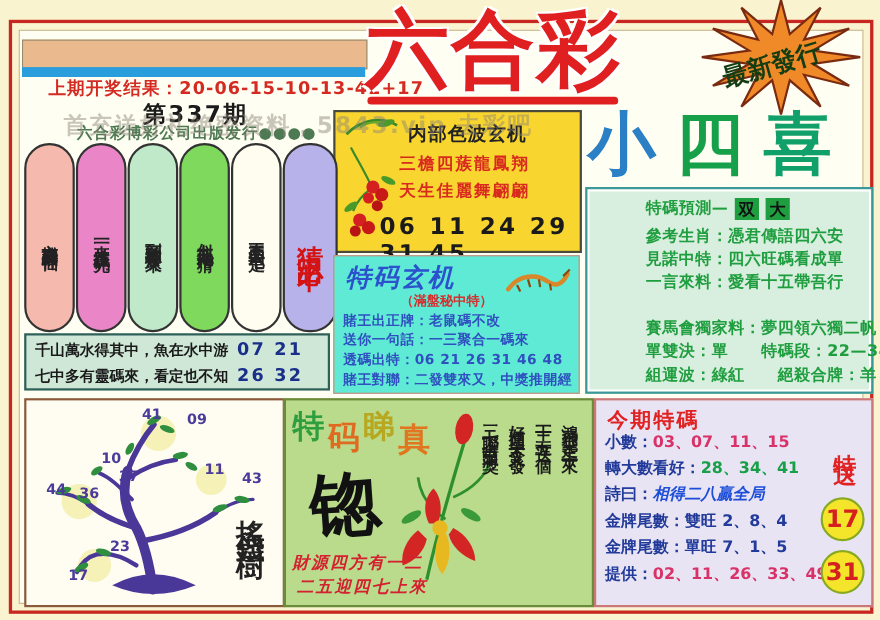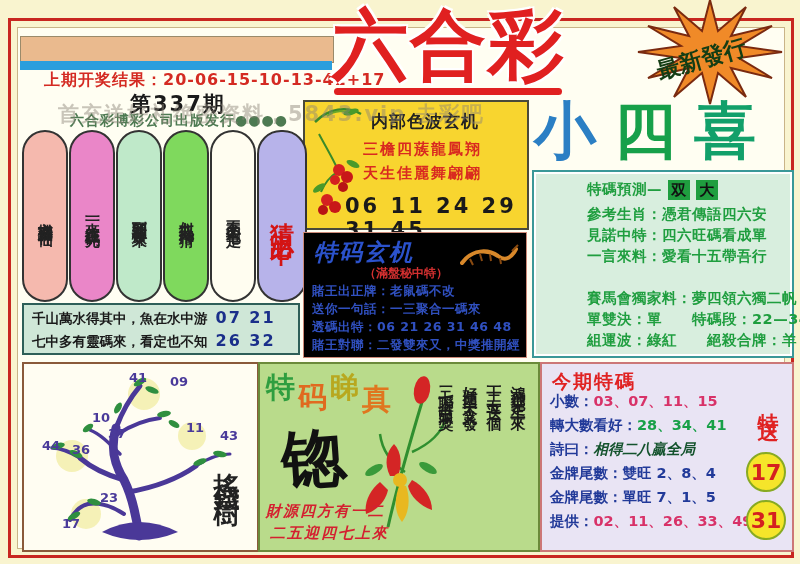--- a/index.html
+++ b/index.html
@@ -35,41 +35,41 @@
     display:flex;align-items:center;justify-content:center;}
   .capsule .v{font-size:15px;font-weight:bold;color:#222;letter-spacing:2px;}
   .capsule.win .v{font-size:24px;font-weight:900;color:#d41414;letter-spacing:6px;}
   
   .couplet-box{left:22px;top:303px;width:278px;height:52px;background:#cfe7d7;border:2px solid #2e5f58;
     display:flex;flex-direction:column;justify-content:center;gap:3px;padding-left:8px;box-sizing:border-box;}
   .couplet-row{white-space:nowrap;}
   .couplet-row .t{font-size:13.5px;font-weight:bold;color:#1a1a1a;}
   .couplet-row .n{font-size:16px;font-weight:900;color:#1a2f8a;margin-left:8px;letter-spacing:2px;}
   
-  .mystery-box{left:303px;top:232px;width:222px;height:124px;background:#000000;border:1px solid #cc8877;}
+  .mystery-box{left:303px;top:232px;width:222px;height:124px;background:#5eead4;border:1px solid #cc8877;}
   .mystery-box .m-title{position:absolute;left:10px;top:4px;font-size:23px;font-weight:900;font-style:italic;color:#2b52cc;letter-spacing:2px;}
   .mystery-box .m-sub{position:absolute;left:60px;top:32px;font-size:12px;font-weight:bold;color:#d43030;}
   .mystery-box .m-row{position:absolute;left:8px;font-size:12.5px;font-weight:bold;color:#3050c0;white-space:nowrap;letter-spacing:.5px;}
   
   .tree-box{left:22px;top:362px;width:233px;height:186px;background:#fffdf2;border:2px solid #8a5a3a;}
   .tree-num{position:absolute;font-size:13px;font-weight:900;color:#4a3a9a;}
   .tree-label{position:absolute;left:186px;top:88px;font-size:26px;font-weight:bold;color:#222;letter-spacing:14px;}
   
   .reveal-box{left:258px;top:362px;width:278px;height:186px;background:#b9db8b;border:2px solid #6b8a3a;}
   .rv-title{position:absolute;top:4px;font-size:29px;font-weight:900;}
   .rv-big{position:absolute;left:22px;top:52px;font-size:64px;font-weight:900;color:#111;transform:rotate(-4deg);}
   .rv-red{position:absolute;font-size:15px;font-weight:900;font-style:italic;color:#d42030;letter-spacing:2px;white-space:nowrap;}
   .rv-col{position:absolute;top:10px;height:166px;font-size:15px;font-weight:bold;color:#1a1a1a;letter-spacing:5px;}
   
   .current-box{left:540px;top:362px;width:250px;height:186px;background:#e9e4f4;border:2px solid #cc7777;}
   .cur-title{position:absolute;left:10px;top:5px;font-size:19px;font-weight:900;color:#e02222;letter-spacing:2px;}
   .cur-row{position:absolute;left:8px;font-size:14.5px;font-weight:900;white-space:nowrap;}
   .cur-row .lb{color:#223a99;}
   .cur-row .pink{color:#d83268;} .cur-row .green{color:#18a048;}
-  .cur-row .magenta{color:#14532d;font-style:italic;} .cur-row .navy{color:#223a99;}
+  .cur-row .magenta{color:#1d4ed8;font-style:italic;} .cur-row .navy{color:#223a99;}
   .special-label{position:absolute;left:212px;top:32px;font-size:21px;font-weight:900;color:#e02222;letter-spacing:8px;}
   .special-circle{position:absolute;left:204px;width:36px;height:36px;border-radius:50%;background:#f5e52a;border:2px solid #88aa22;
     display:flex;align-items:center;justify-content:center;font-size:22px;font-weight:900;color:#d42020;}
   
   .predict-panel{left:532px;top:170px;width:258px;height:184px;background:#d8eede;border:2px solid #3a9898;box-shadow:0 0 0 2px #fff inset;}
   .pp-row{position:absolute;left:9px;font-size:14.5px;font-weight:900;color:#1f9e3f;white-space:nowrap;letter-spacing:.5px;padding-left:44px;}
   .pp-tag{display:inline-block;width:22px;height:20px;background:#1f9e3f;color:#111;font-size:15px;font-weight:900;
     text-align:center;line-height:20px;margin-left:6px;vertical-align:middle;}
 </style>
 </head>

